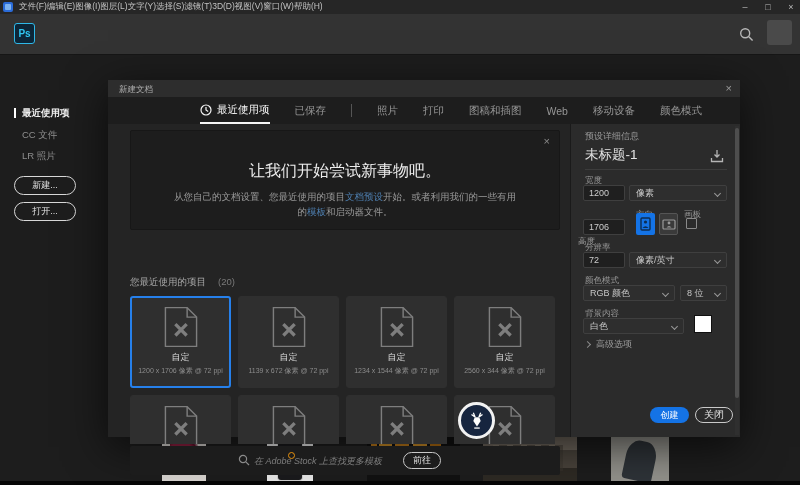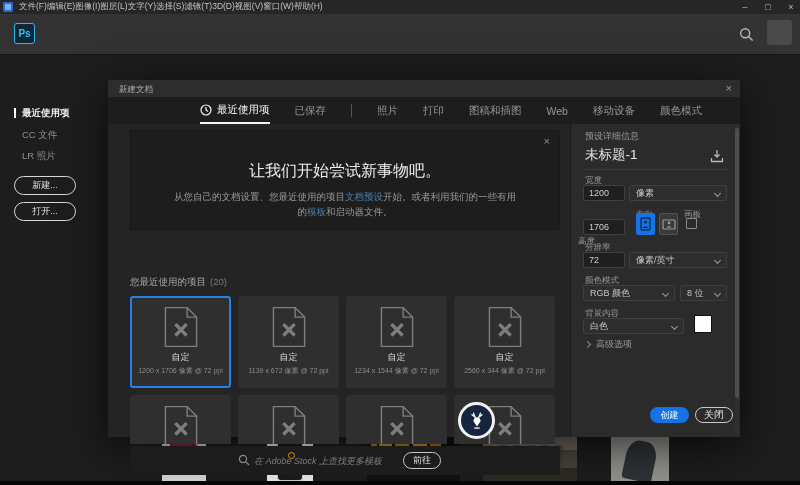--- a/index.html
+++ b/index.html
@@ -61,21 +61,21 @@
   .dlg-body { position:absolute; left:0; top:44px; width:632px; height:313px; }
   .content-left { position:absolute; left:0; top:0; width:462px; height:313px; background:#242424; }
 
   .banner { position:absolute; left:22px; top:6px; width:430px; height:100px; background:#1d1d1d; border:1px solid #171717; border-radius:2px; }
   .banner-close { position:absolute; right:9px; top:4px; font-size:11px; color:#8c8c8c; }
   .banner-title { margin-top:30px; text-align:center; font-size:16px; color:#ececec; }
   .banner-body { width:344px; margin:7px auto 0; text-align:center; font-size:9.5px; line-height:15px; color:#9a9a9a; }
   .banner-body .lnk { color:#4e7fb0; }
 
   .recent-label { position:absolute; left:22px; top:152px; font-size:9.5px; color:#a8a8a8; }
-  .recent-label .cnt { color:#7a7a7a; margin-left:4px; }
+  .recent-label .cnt { color:#7a7a7a; margin-left:12px; }
 
   .grid-row1 { position:absolute; left:22px; top:172px; width:430px; height:92px; display:flex; gap:7px; }
   .grid-row2 { position:absolute; left:22px; top:271px; width:430px; height:49px; display:flex; gap:7px; overflow:hidden; }
   .card { width:101px; height:92px; background:#2f2f2f; border-radius:3px; border:1px solid #2f2f2f; display:flex; flex-direction:column; align-items:center; padding-top:9px; flex:none; }
   .card.selected { border:2px solid #2680eb; padding-top:8px; }
   .card .name { margin-top:3px; font-size:9px; color:#dcdcdc; }
   .card .dims { margin-top:2px; font-size:7px; color:#8c8c8c; white-space:nowrap; }
 
   .searchbar { position:absolute; left:22px; top:322px; width:430px; height:29px; background:#1c1c1c; border-radius:2px; }
   .searchbar svg { position:absolute; left:108px; top:8px; }

